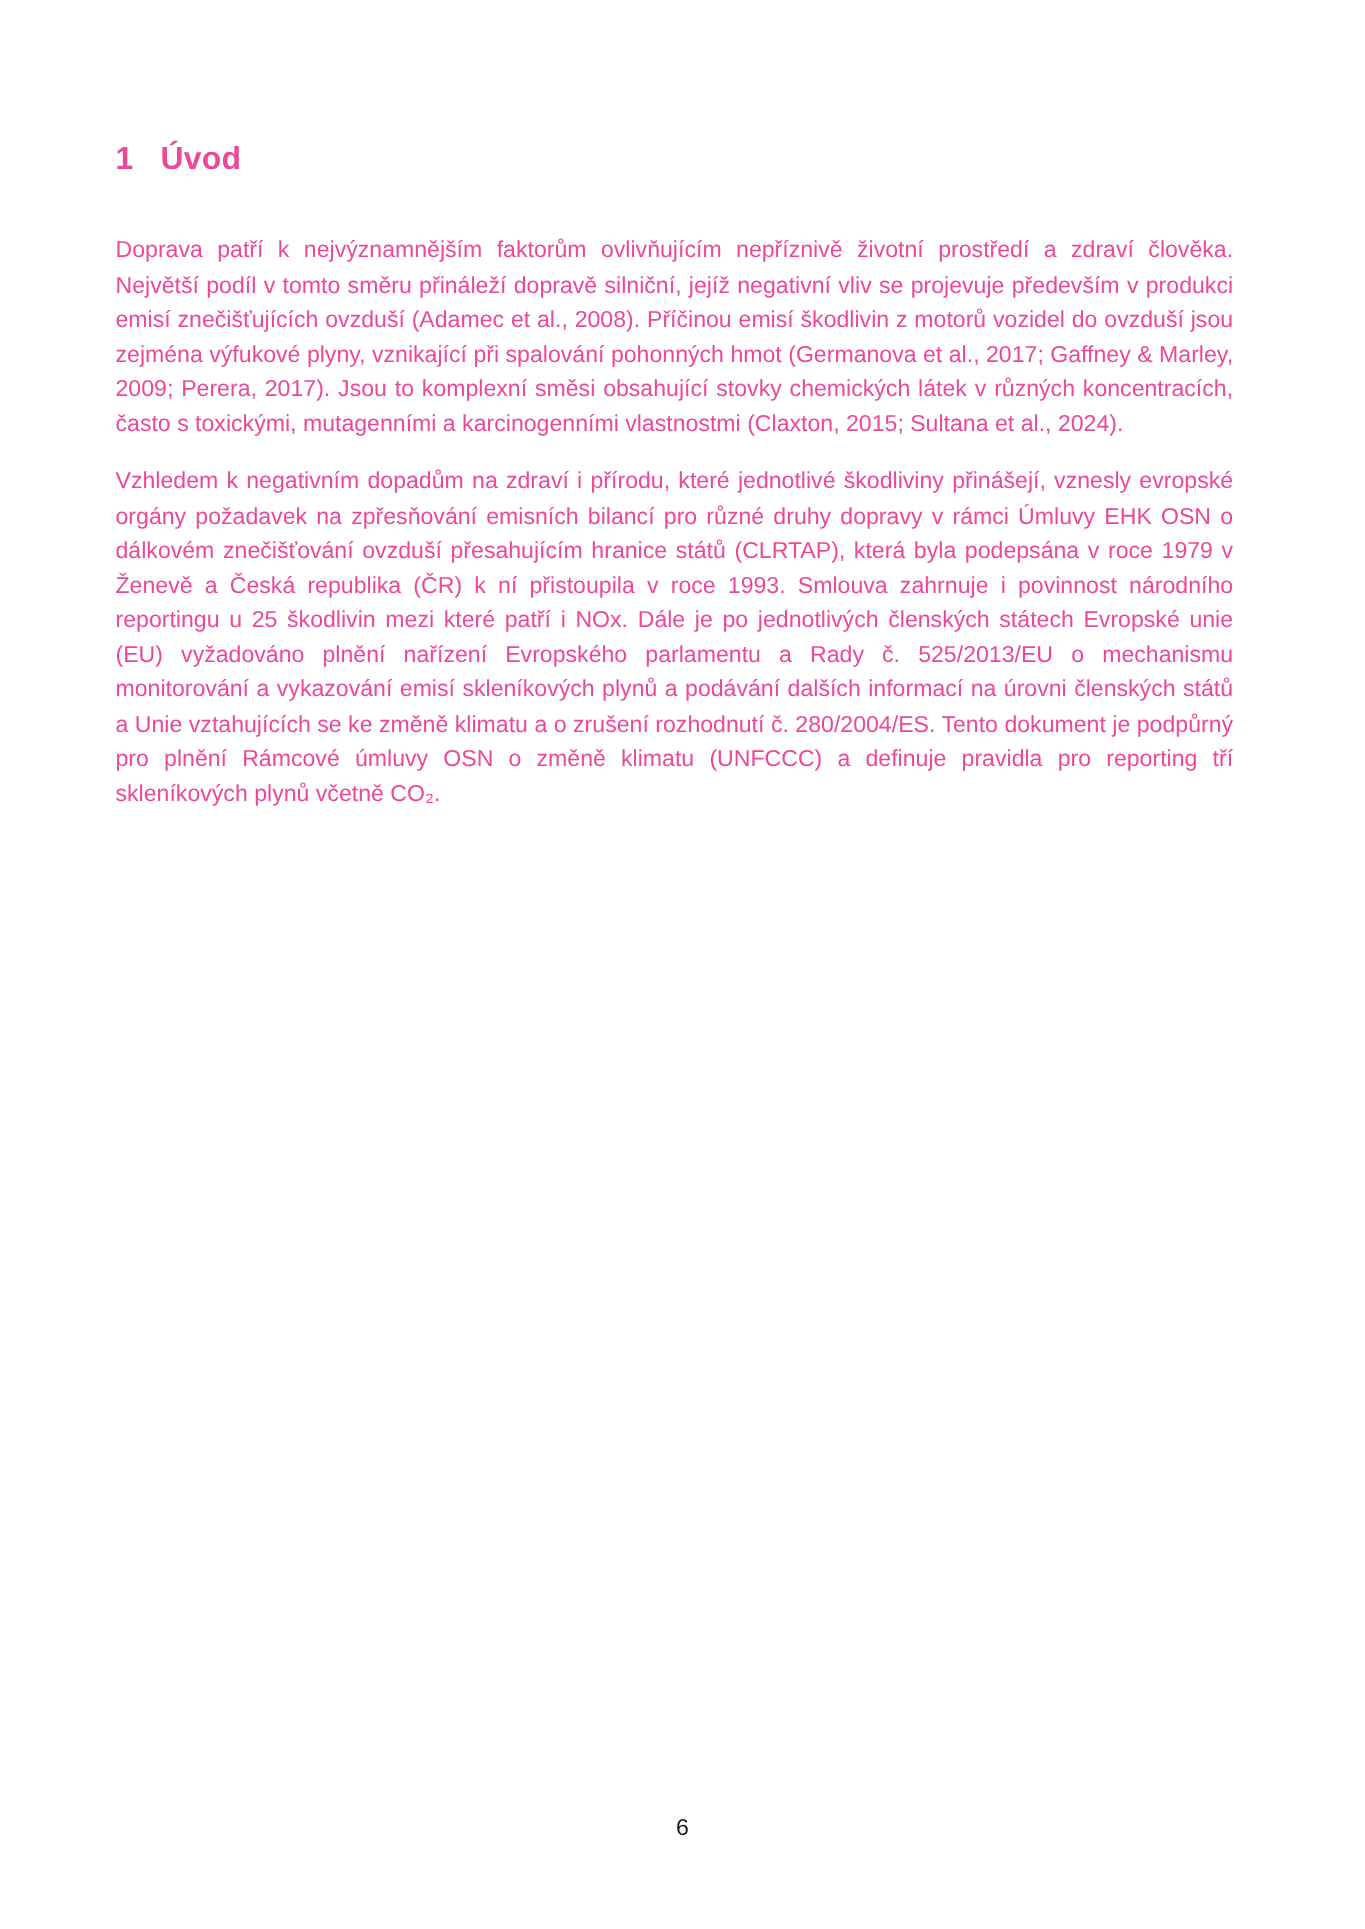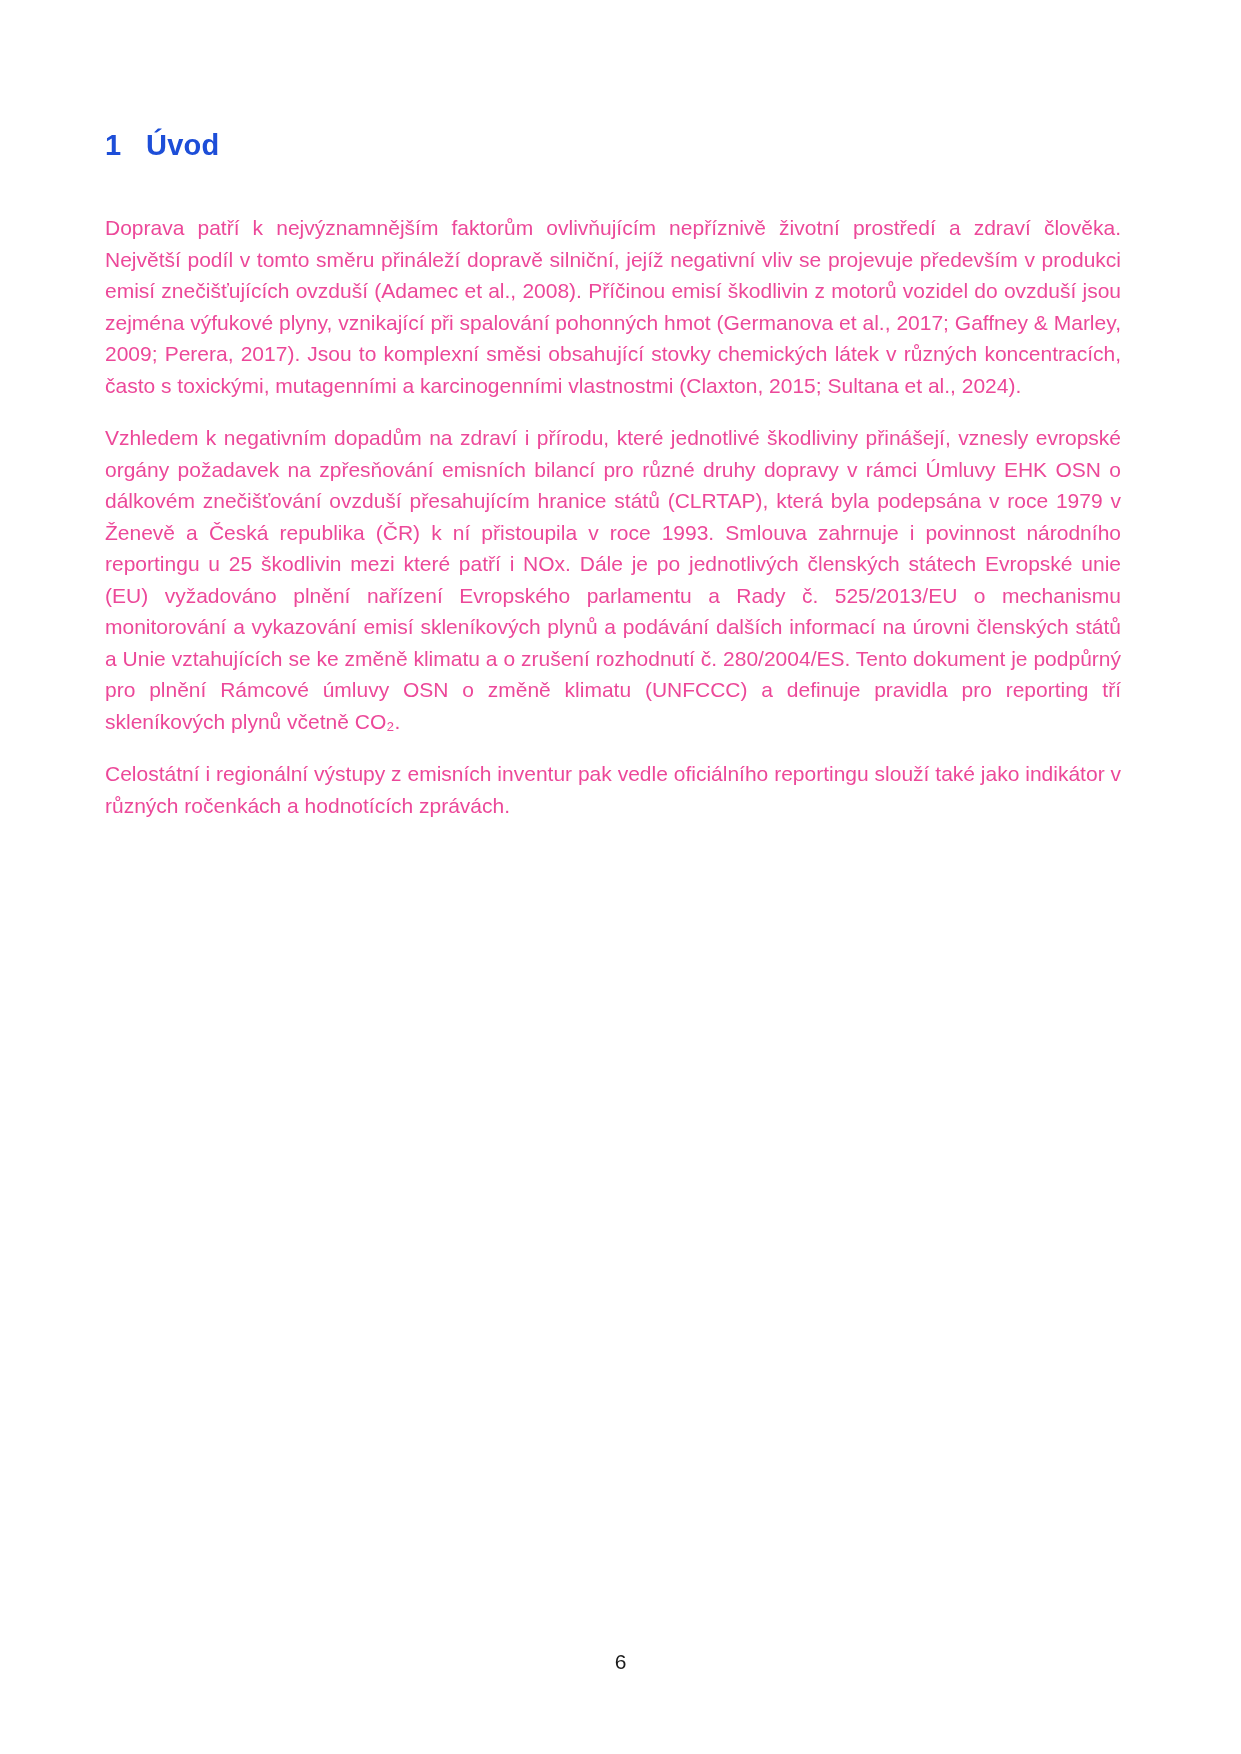--- a/index.html
+++ b/index.html
@@ -21,21 +21,21 @@
     position: absolute;
     left: 105px;
     top: 128px;
     width: 1016px;
   }
   .heading {
     margin: 0 0 50px 0;
     font-size: 29px;
     line-height: 34px;
     font-weight: bold;
-    color: #1d4ed8;
+    color: #ec4899;
     letter-spacing: 0.2px;
   }
   .heading-number {
     display: inline-block;
     min-width: 41px;
   }
   .para {
     margin: 0 0 21px 0;
     font-size: 21px;
     line-height: 31.5px;
@@ -62,19 +62,18 @@
   <main class="content">
     <h1 class="heading">
       <span class="heading-number">1</span><span class="heading-title">Úvod</span>
     </h1>
 
     <p class="para">Doprava patří k nejvýznamnějším faktorům ovlivňujícím nepříznivě životní prostředí a zdraví člověka. Největší podíl v tomto směru přináleží dopravě silniční, jejíž negativní vliv se projevuje především v produkci emisí znečišťujících ovzduší (Adamec et al., 2008). Příčinou emisí škodlivin z motorů vozidel do ovzduší jsou zejména výfukové plyny, vznikající při spalování pohonných hmot (Germanova et al., 2017; Gaffney &amp; Marley, 2009; Perera, 2017). Jsou to komplexní směsi obsahující stovky chemických látek v různých koncentracích, často s toxickými, mutagenními a karcinogenními vlastnostmi (Claxton, 2015; Sultana et al., 2024).</p>
 
     <p class="para">Vzhledem k negativním dopadům na zdraví i přírodu, které jednotlivé škodliviny přinášejí, vznesly evropské orgány požadavek na zpřesňování emisních bilancí pro různé druhy dopravy v rámci Úmluvy EHK OSN o dálkovém znečišťování ovzduší přesahujícím hranice států (CLRTAP), která byla podepsána v roce 1979 v Ženevě a Česká republika (ČR) k ní přistoupila v roce 1993. Smlouva zahrnuje i povinnost národního reportingu u 25 škodlivin mezi které patří i NOx. Dále je po jednotlivých členských státech Evropské unie (EU) vyžadováno plnění nařízení Evropského parlamentu a Rady č. 525/2013/EU o mechanismu monitorování a vykazování emisí skleníkových plynů a podávání dalších informací na úrovni členských států a Unie vztahujících se ke změně klimatu a o zrušení rozhodnutí č. 280/2004/ES. Tento dokument je podpůrný pro plnění Rámcové úmluvy OSN o změně klimatu (UNFCCC) a definuje pravidla pro reporting tří skleníkových plynů včetně CO₂.</p>
 
 
-    <p class="para">Celostátní i regionální výstupy z emisních inventur pak vedle oficiálního reportingu slouží také jako indikátor v různých ročenkách a hodnotících zprávách.</p>
   </main>
 
   <footer class="footer">
     <span class="page-number">6</span>
   </footer>
 </div>
 
 </body></html>

